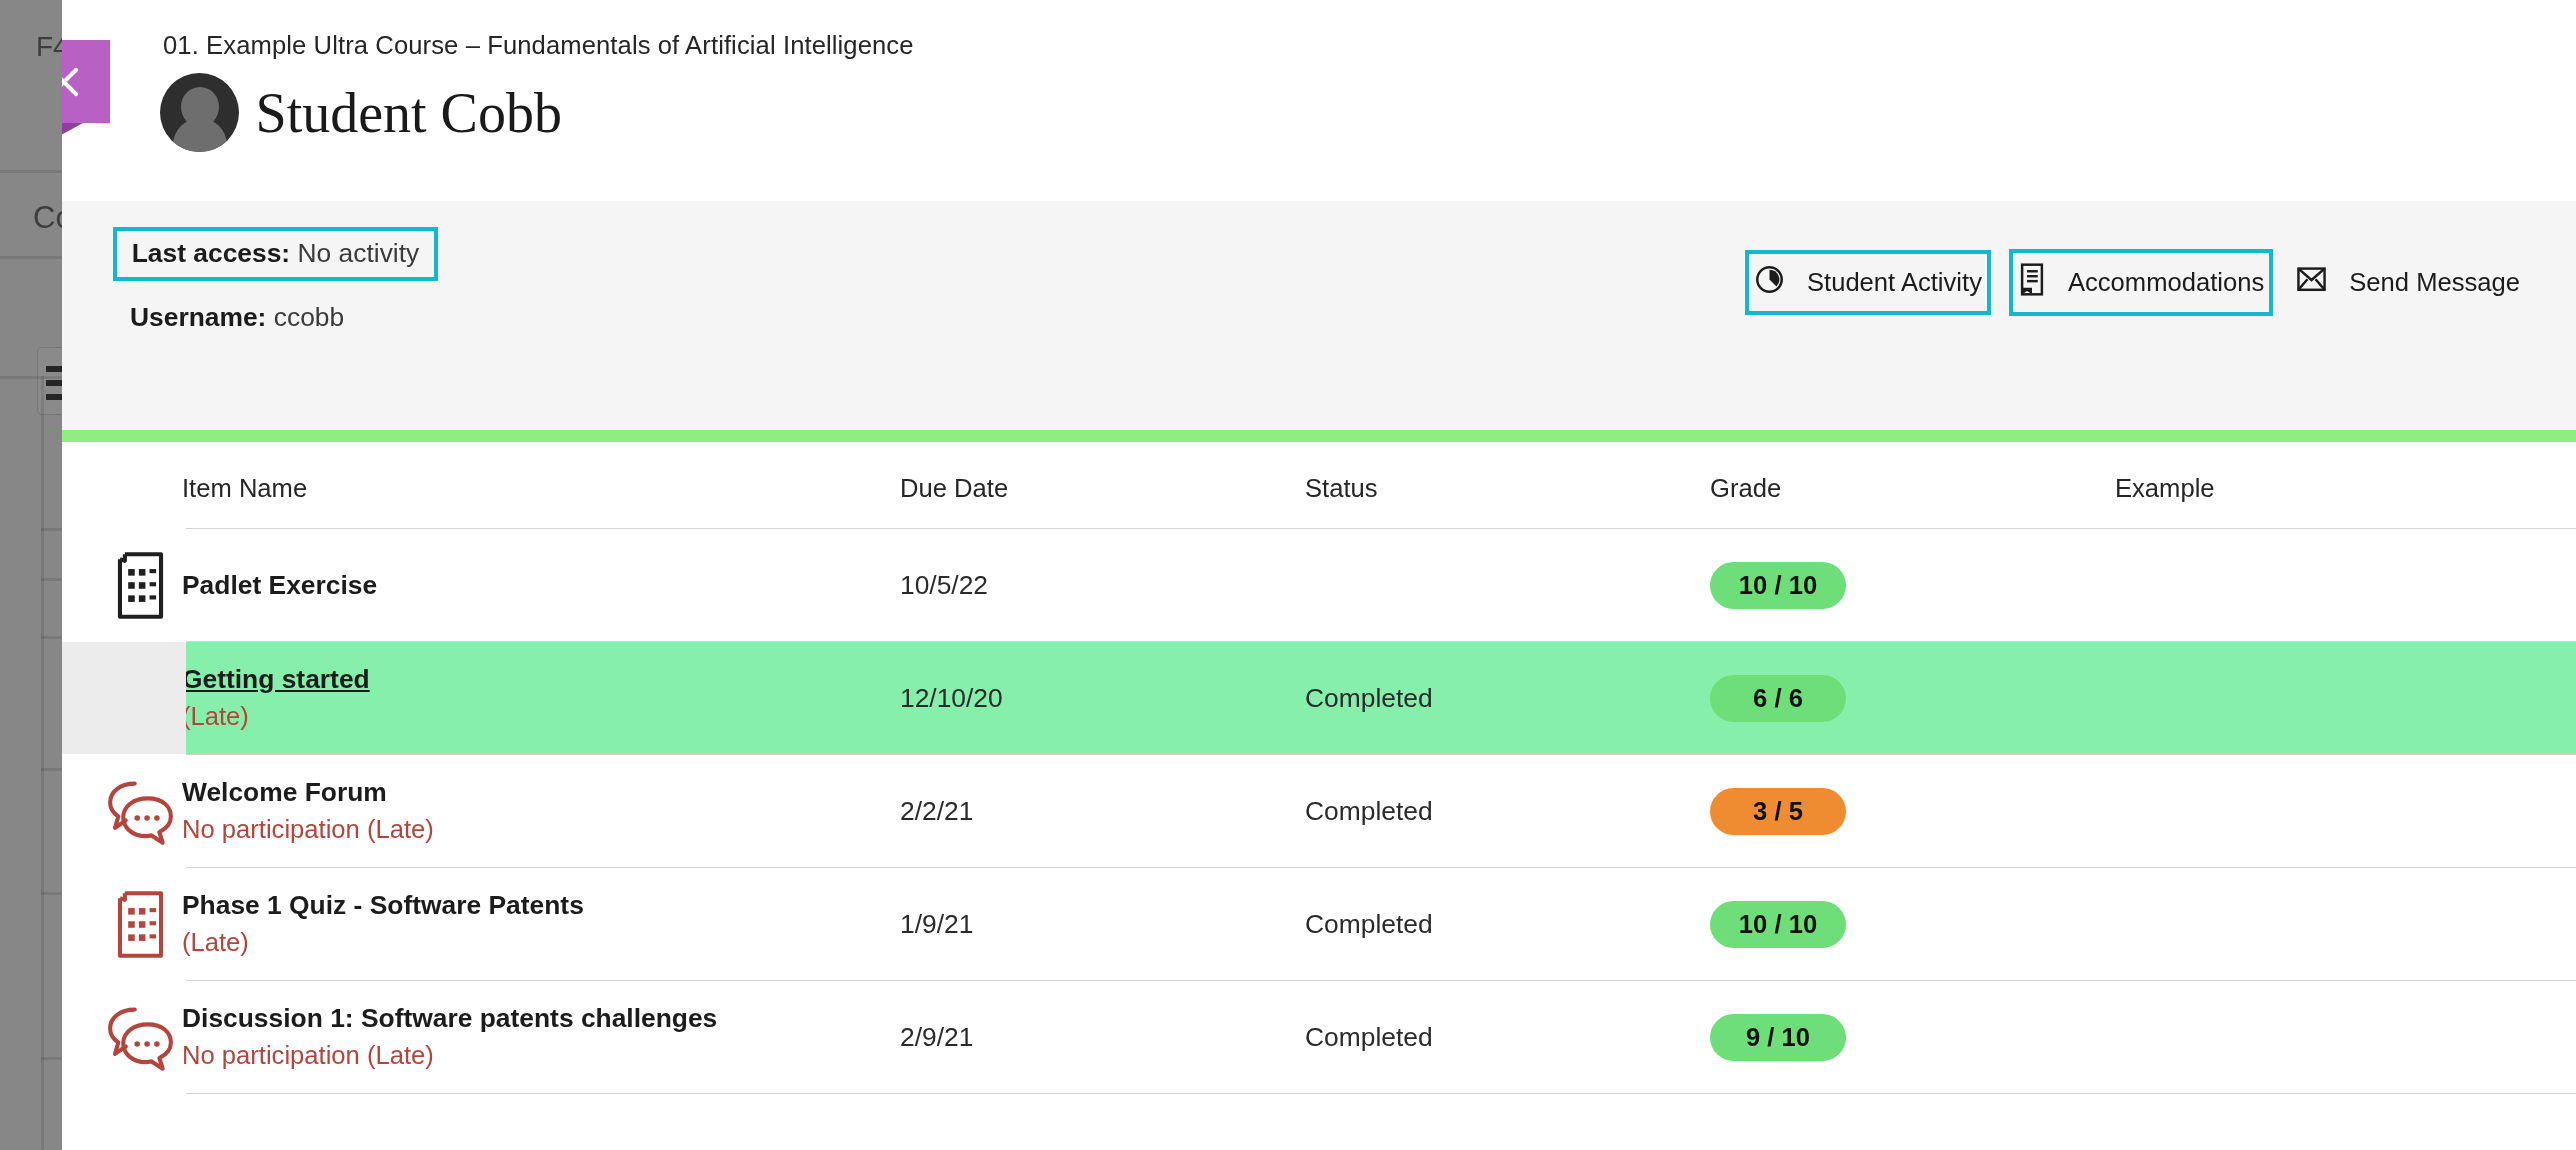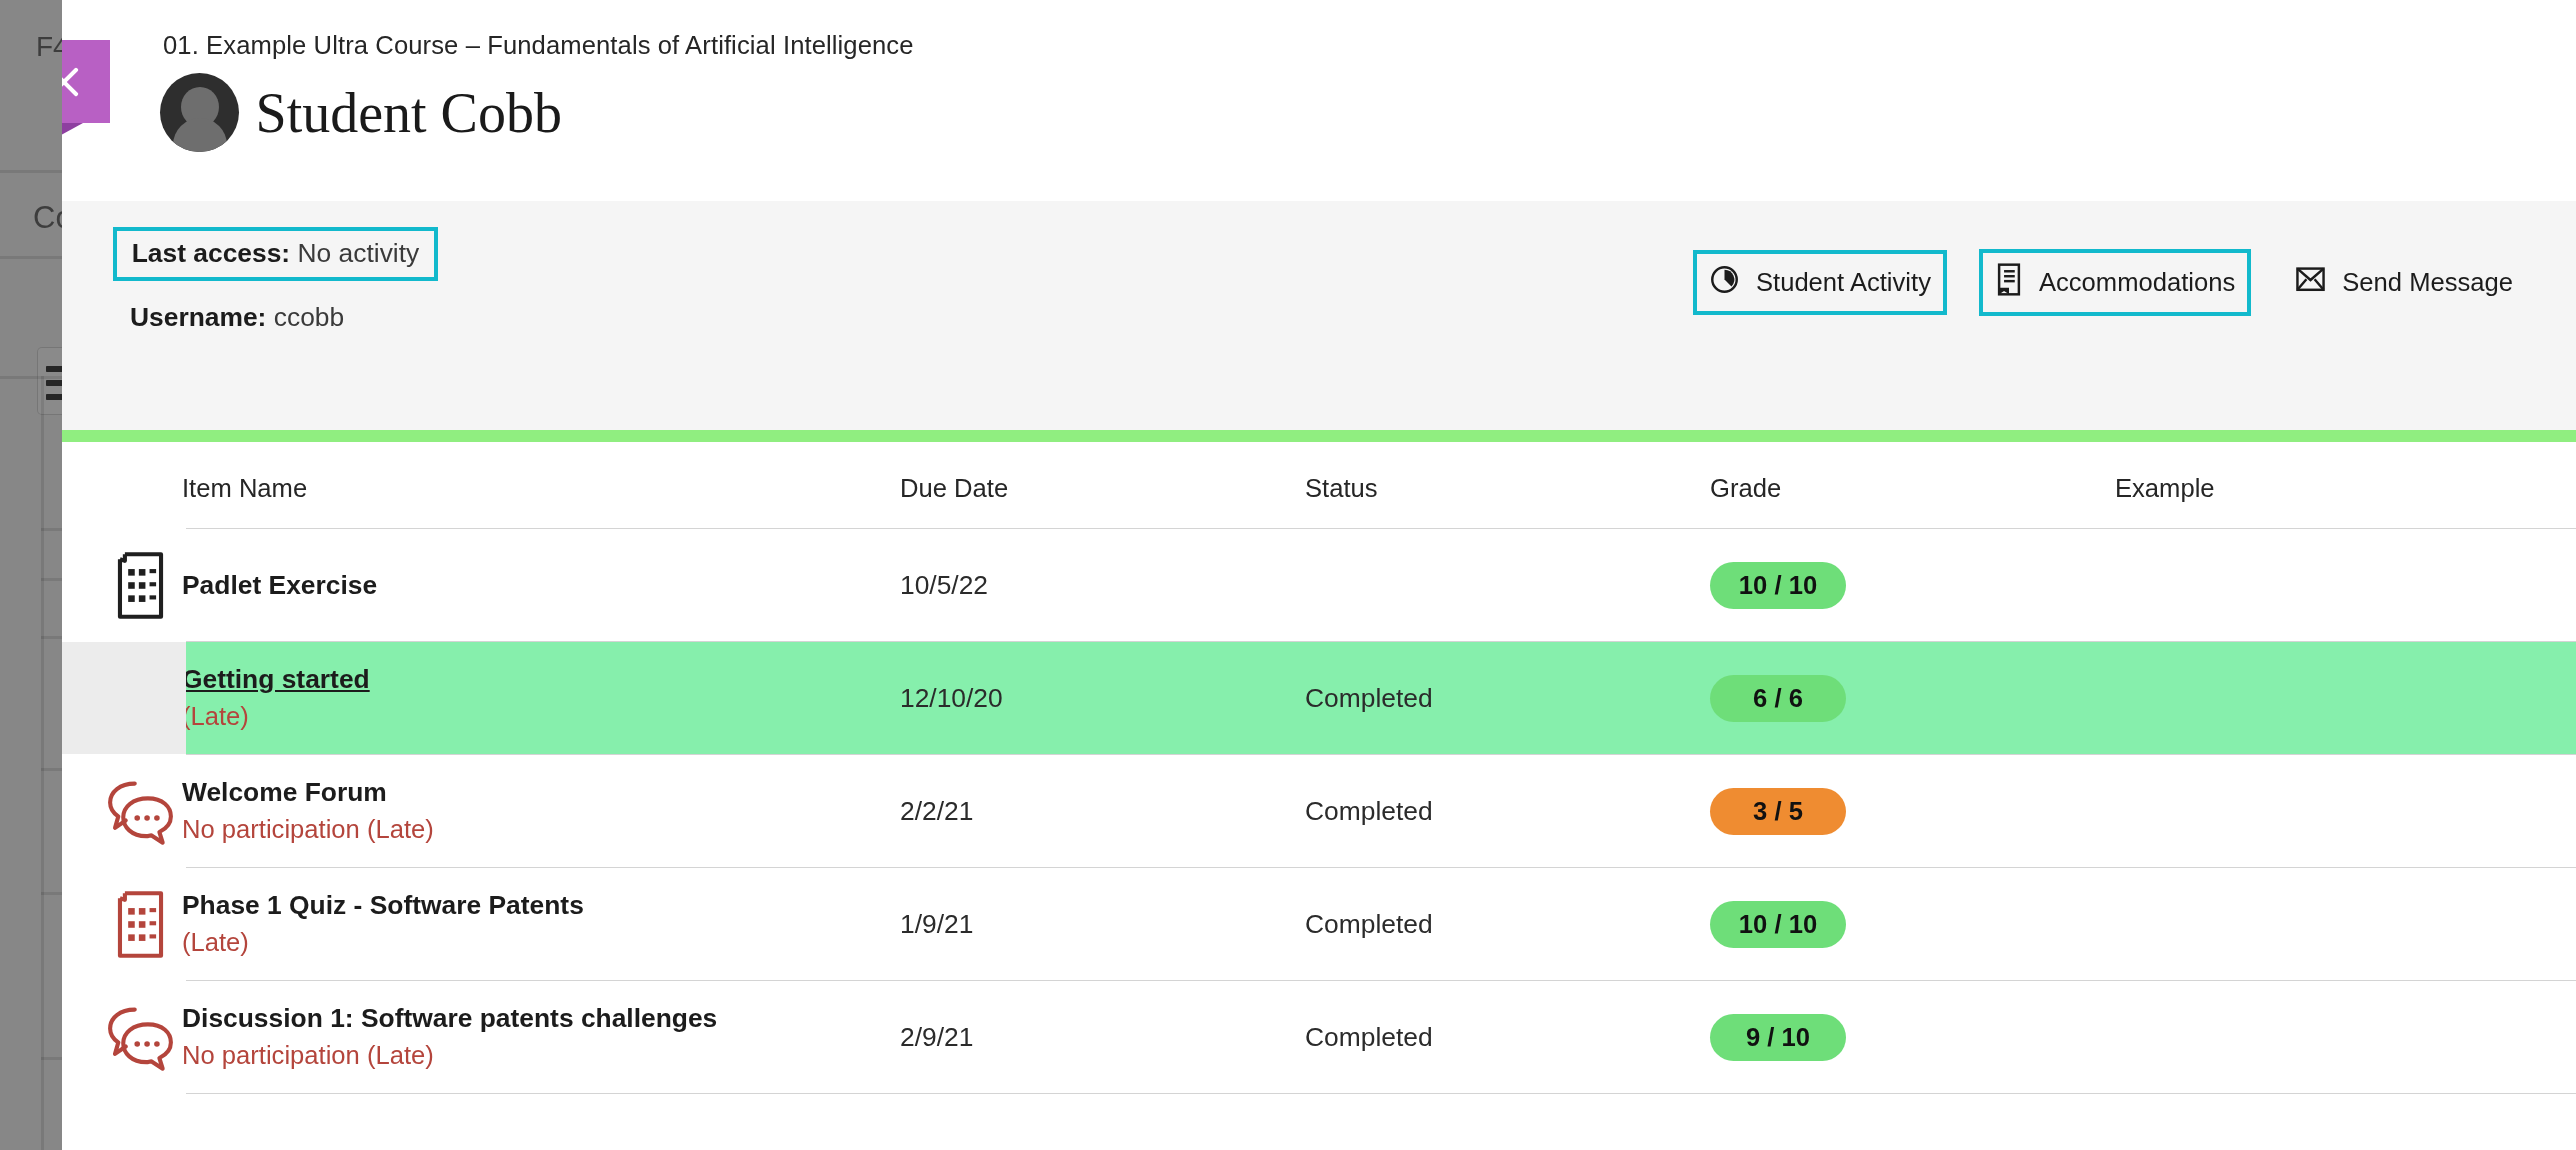--- a/index.html
+++ b/index.html
@@ -130,26 +130,26 @@
     margin: -9px -17.3px 5.8px -17.3px;
   }
   .sep { color:#9a9a9a; padding: 0 13.2px; }
   #speaker-icon { display:inline-block; vertical-align: -3.3px; margin-left: 8.3px; }
 
   #info-actions {
     position:absolute; right: 51px; top: 249px;
     display:flex; align-items:center; gap: 0px;
   }
   .action-btn {
-    display:flex; align-items:center; gap: 16px;
-    font-size: 25.6px; color:#1c1c1c; padding: 10px 12px; white-space: nowrap;
+    display:flex; align-items:center; gap: 22px;
+    font-size: 25.6px; color:#1c1c1c; padding: 10px 5px; white-space: nowrap;
     background: transparent;
   }
   .action-btn.boxed { border: 4.1px solid #12b9cc; }
-  .action-btn + .action-btn { margin-left: 32px; }
+  .action-btn + .action-btn { margin-left: 18px; }
 
   
   #green-bar {
     position:absolute; left: 0; top: 430px; width: 2514px; height: 12.4px;
     background: #90ee80;
   }
 
   
   #grade-table {
     position:absolute; left: 0; top: 443px; width: 2514px;

